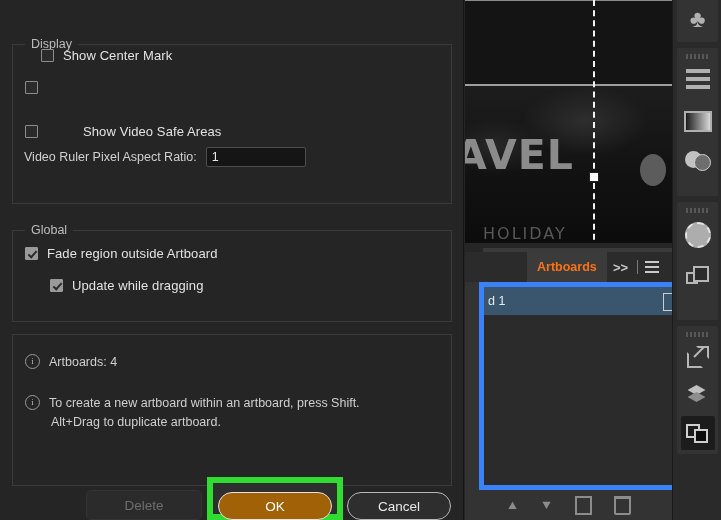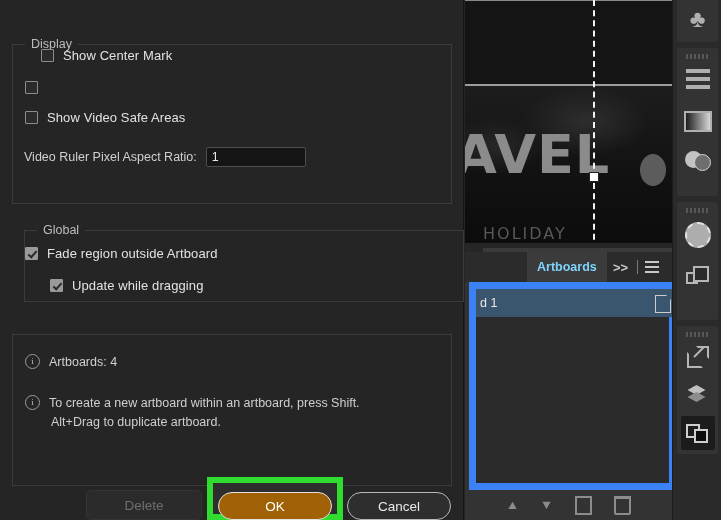--- a/index.html
+++ b/index.html
@@ -189,21 +189,21 @@
     left: 0; top: 86px; width: 207px; height: 157px;
     background:
       radial-gradient(ellipse 90px 50px at 120px 35px, #2e2e2e 0%, rgba(0,0,0,0) 70%),
       radial-gradient(ellipse 70px 40px at 30px 60px, #282828 0%, rgba(0,0,0,0) 70%),
       linear-gradient(180deg, #1d1d1d 0%, #121212 55%, #0c0c0c 100%);
     overflow: hidden;
   }
   .travel-text {
     position: absolute;
     left: -10px; top: 42px;
-    font-size: 54px;
+    font-size: 41px;
     font-weight: bold;
     color: #8b8b8b;
     letter-spacing: 1px;
     line-height: 54px;
     font-family: "DejaVu Sans", sans-serif;
   }
   .travel-dot {
     position: absolute;
     left: 175px; top: 68px;
     width: 26px; height: 32px;
@@ -264,21 +264,21 @@
     padding: 0 10px;
   }
   .tab-layers {
     left: 8px;
     background: #2b2b2b;
     color: #9a9a9a;
   }
   .tab-artboards {
     left: 62px;
     background: #3b3b3b;
-    color: #7dd3fc;
+    color: #f97316;
     font-weight: bold;
   }
   .tab-chevrons {
     position: absolute;
     left: 148px; top: 0; height: 30px;
     display: flex; align-items: center;
     color: #c9c9c9;
     font-size: 13px;
     font-weight: bold;
   }
@@ -292,23 +292,23 @@
     position: absolute;
     left: 180px; top: 9px;
     width: 14px; height: 12px;
   }
   .tab-menu i {
     display: block; width: 14px; height: 2px;
     background: #c9c9c9; margin-bottom: 3px;
   }
   .panel-body {
     position: absolute;
-    left: 4px; top: 30px; width: 207px; height: 208px;
+    left: 14px; top: 30px; width: 207px; height: 208px;
     background: #2b2b2b;
-    border: 7px solid #3b82f6;
+    border: 5px solid #3b82f6;
     box-sizing: border-box;
   }
   .ab-row {
     position: absolute;
     left: 0; top: 0; width: 205px; height: 28px;
     background: #3a556e;
     display: flex; align-items: center;
     box-sizing: border-box;
   }
   .ab-name {
@@ -453,31 +453,31 @@
 
     <div class="row" style="left:41px; top:48px;">
       <span class="cb"></span>
       <span class="cb-label">Show Center Mark</span>
     </div>
 
     <div class="row" style="left:25px; top:81px;">
       <span class="cb"></span>
     </div>
 
-    <div class="row" style="left:25px; top:110px;">
+    <div class="row" style="left:25px; top:124px;gap:36px;">
       <span class="cb"></span>
       <span class="cb-label">Show Video Safe Areas</span>
     </div>
 
     <div class="row" style="left:24px; top:147px;">
       <span class="field-label">Video Ruler Pixel Aspect Ratio:</span>
       <span class="textinput">1</span>
     </div>
 
-    <div class="groupbox" style="left:24px; top:214px; width:440px; height:72px;">
+    <div class="groupbox" style="left:12px; top:214px; width:440px; height:92px;">
       <div class="group-label">Global</div>
     </div>
 
     <div class="row" style="left:25px; top:246px;">
       <span class="cb checked"></span>
       <span class="cb-label">Fade region outside Artboard</span>
     </div>
 
     <div class="row" style="left:50px; top:278px;">
       <span class="cb checked"></span>

